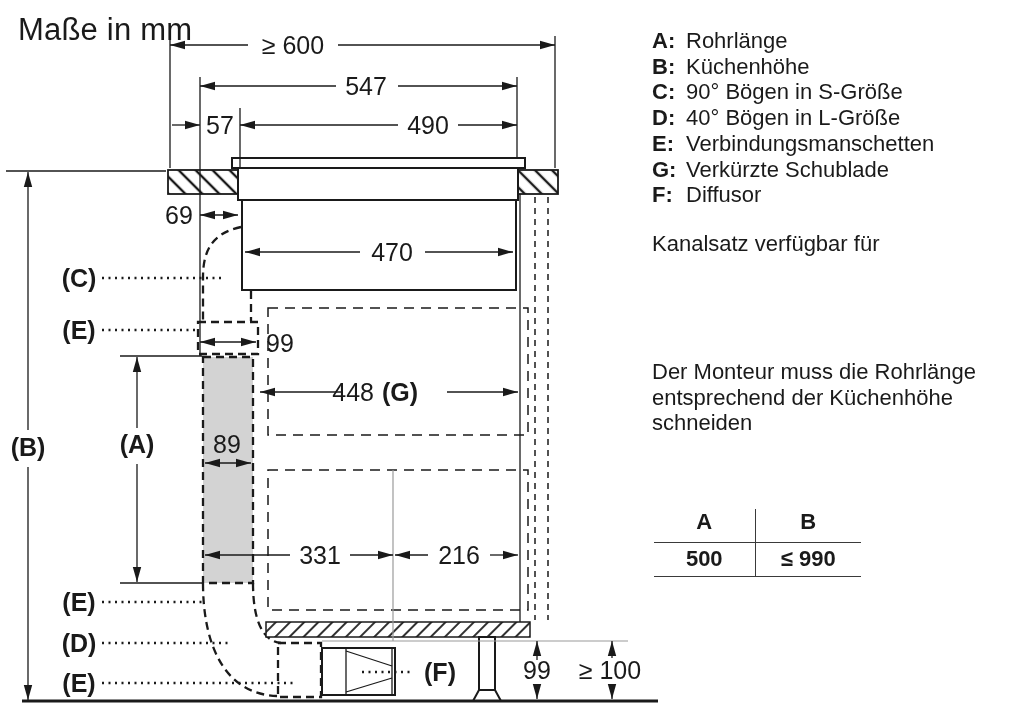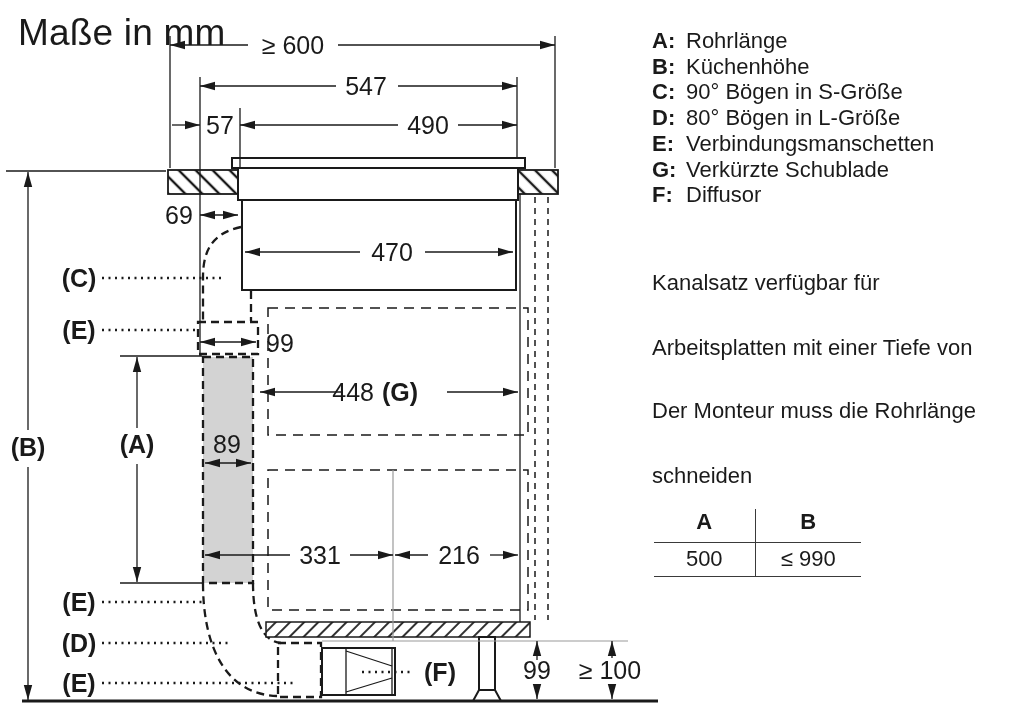--- a/index.html
+++ b/index.html
@@ -1,18 +1,18 @@
 <!DOCTYPE html>
 <html><head>
 <meta charset="utf-8">
 <style>
   html,body { margin:0; padding:0; background:#ffffff; }
   .screen { position:relative; width:1024px; height:709px; background:#fff;
             font-family:"Liberation Sans", sans-serif; color:#1a1a1a; overflow:hidden; }
-  .title { position:absolute; left:18px; top:12px; font-size:37px; letter-spacing:.2px; }
+  .title { position:absolute; left:18px; top:12px; font-size:31px; letter-spacing:.2px; }
   svg.drawing { position:absolute; left:0; top:0; }
 
   
   .s1   { stroke:#1a1a1a; stroke-width:1.3; fill:none; }
   .s2f  { stroke:#1a1a1a; stroke-width:2;   fill:#ffffff; }
   .dash    { stroke:#1a1a1a; stroke-width:2.3; fill:none; stroke-dasharray:8 5; }
   .dashf   { stroke:#1a1a1a; stroke-width:2.3; fill:#d3d3d3; stroke-dasharray:8 5; }
   .dashbox { stroke:#1a1a1a; stroke-width:1.5; fill:none; stroke-dasharray:10 7; }
   .dashthin{ stroke:#1a1a1a; stroke-width:1.5; fill:none; stroke-dasharray:6 5; }
   .dots { stroke:#1a1a1a; stroke-width:2.4; fill:none; stroke-dasharray:2 4.5; }
@@ -21,24 +21,24 @@
   .dtxt { font-family:"Liberation Sans",sans-serif; font-size:25px; fill:#1a1a1a; text-anchor:middle; }
   .btxt { font-family:"Liberation Sans",sans-serif; font-size:25px; font-weight:bold; fill:#1a1a1a; text-anchor:middle; }
   .astart { text-anchor:start; } .aend { text-anchor:end; }
 
   
   .info { position:absolute; left:652px; top:0; width:372px; height:572px; }
   .legend { position:absolute; left:0; top:28px; }
   .lrow { font-size:22px; line-height:25.7px; white-space:nowrap; }
   .lkey { display:inline-block; width:34px; font-weight:bold; }
   .note { position:absolute; left:0; font-size:22px; line-height:25.7px; }
-  .note span { display:block; white-space:nowrap;margin-top:39px; }
+  .note span { display:block; white-space:nowrap; }
   .n1 { top:231px; } .n2 { top:359px; }
   .dim-table { position:absolute; left:2px; top:509px; border-collapse:collapse; font-size:22px; }
-  .dim-table th, .dim-table td { text-align:center; font-weight:normal; }
+  .dim-table th, .dim-table td { text-align:center; font-weight:bold; }
   .dim-table th { font-weight:bold; padding:0 0 7px 0; }
   .dim-table col.ca { width:101px; } .dim-table col.cb { width:106px; }
   .dim-table .vline { border-right:1.6px solid #3a3a3a; }
   .dim-table thead tr { border-bottom:1.6px solid #3a3a3a; }
   .dim-table tbody tr.r1 { border-bottom:1.6px solid #3a3a3a; }
   .dim-table td { padding:3px 0 4px 0; }
 </style>
 </head>
 <body>
 
@@ -273,33 +273,33 @@
       <text class="btxt" x="440" y="681">(F)</text>
     </g>
   </svg>
 
   <div class="info">
 
     <div class="legend">
       <div class="lrow"><span class="lkey">A:</span><span>Rohrlänge</span></div>
       <div class="lrow"><span class="lkey">B:</span><span>Küchenhöhe</span></div>
       <div class="lrow"><span class="lkey">C:</span><span>90° Bögen in S-Größe</span></div>
-      <div class="lrow"><span class="lkey">D:</span><span>80° Bögen in L-Größe</span></div>
+      <div class="lrow"><span class="lkey">D:</span><span>40° Bögen in L-Größe</span></div>
       <div class="lrow"><span class="lkey">E:</span><span>Verbindungsmanschetten</span></div>
       <div class="lrow"><span class="lkey">G:</span><span>Verkürzte Schublade</span></div>
       <div class="lrow"><span class="lkey">F:</span><span>Diffusor</span></div>
     </div>
 
     <div class="note n1">
       <span>Kanalsatz verfügbar für</span>
-      <span>Arbeitsplatten mit einer Tiefe von</span>
     </div>
 
     <div class="note n2">
       <span>Der Monteur muss die Rohrlänge</span>
+      <span>entsprechend der Küchenhöhe</span>
       <span>schneiden</span>
     </div>
 
     <table class="dim-table">
       <colgroup>
           <col class="ca">
           <col class="cb">
         </colgroup>
       <thead>
         <tr>

